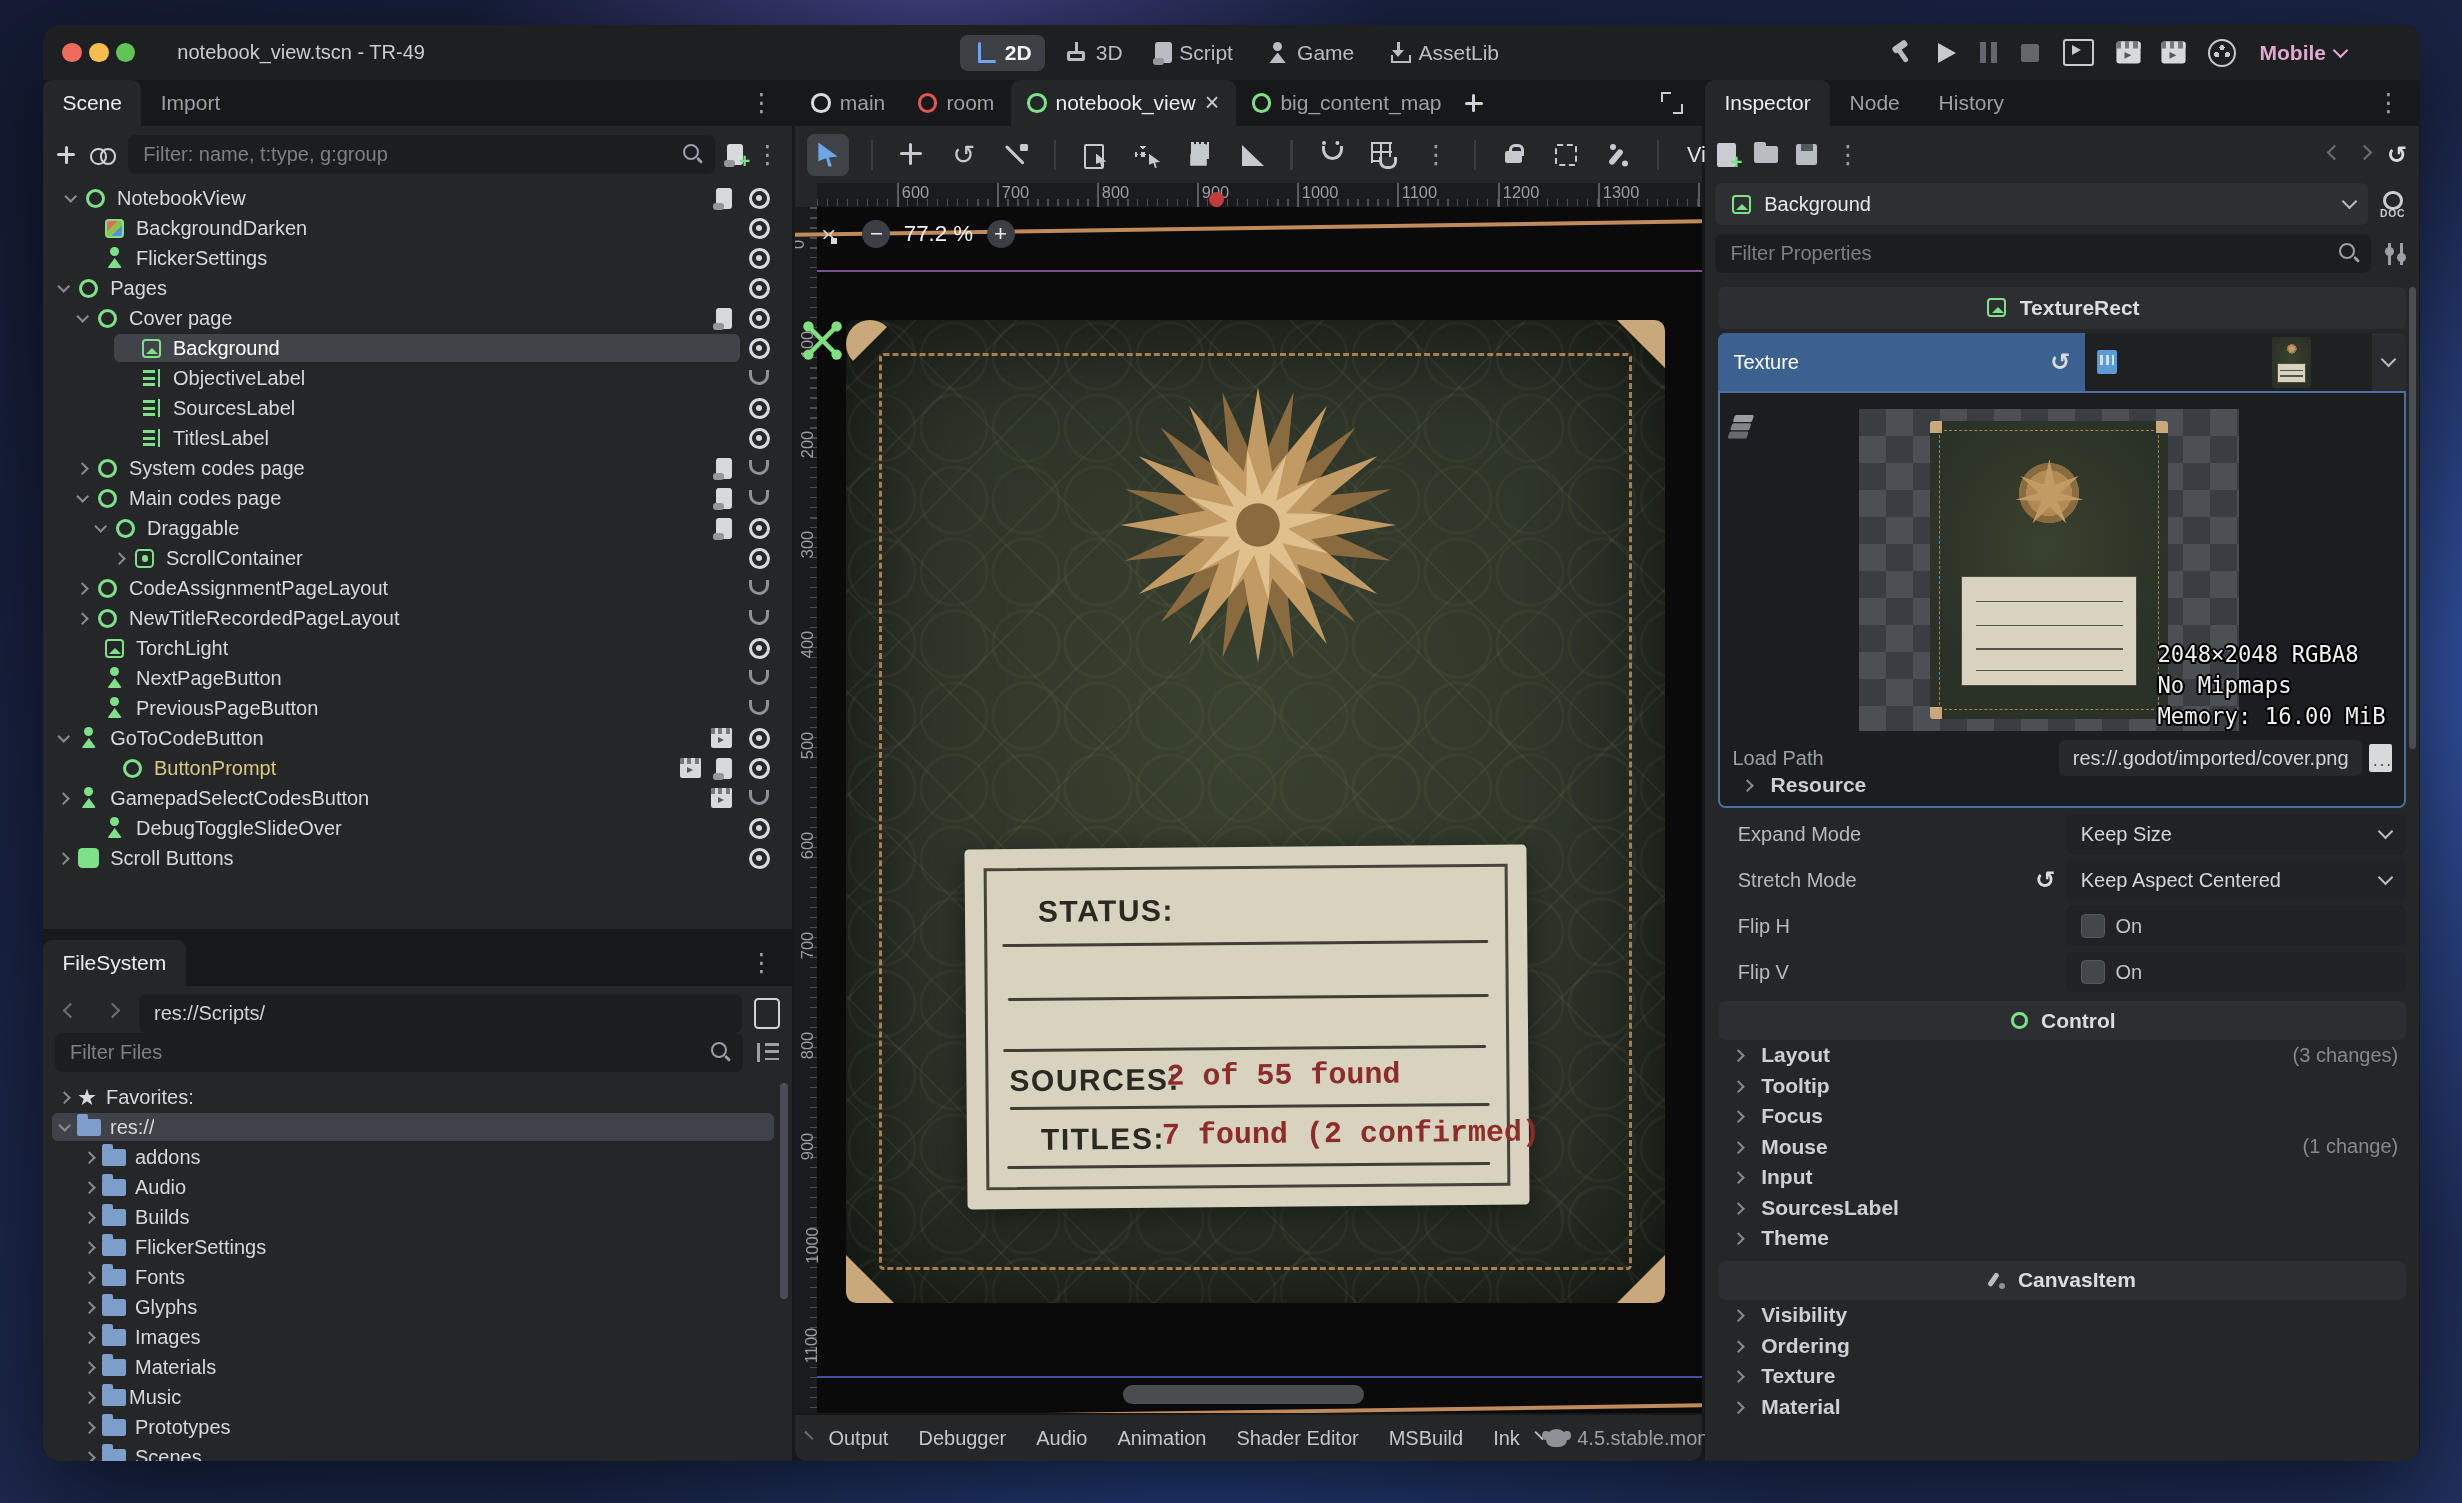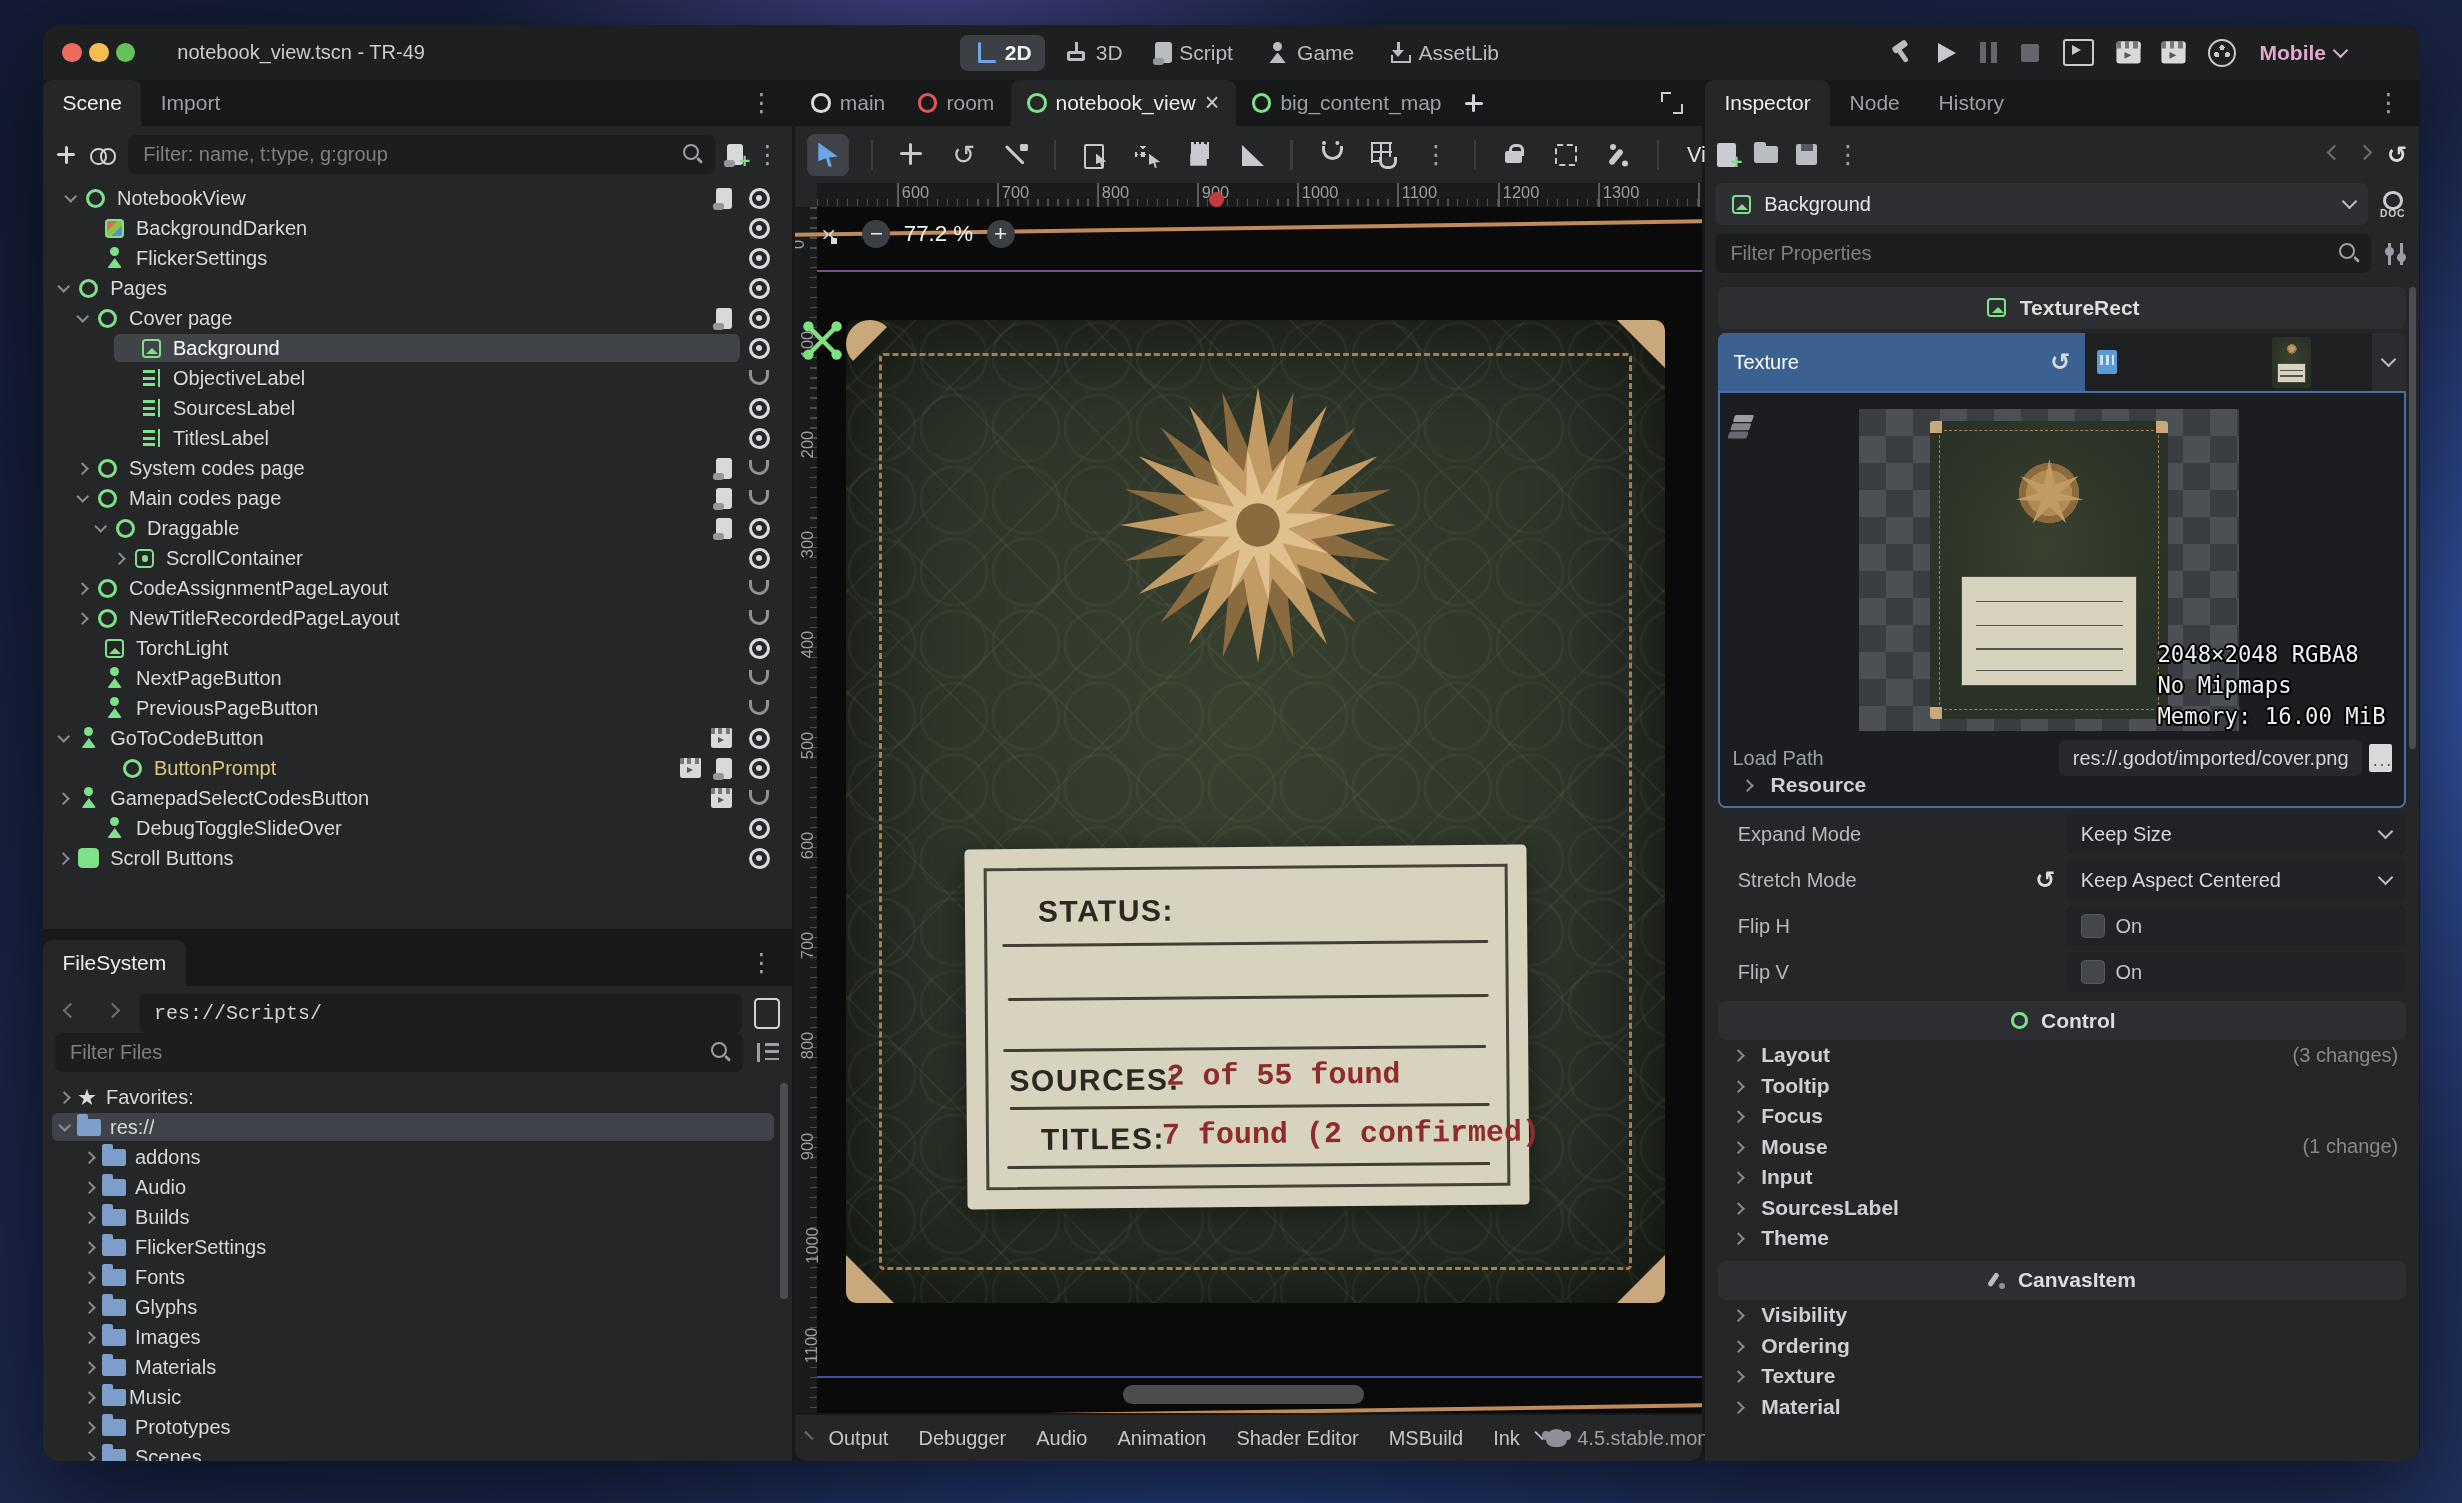--- a/index.html
+++ b/index.html
@@ -85,21 +85,21 @@
   .ni.scrollc::before{content:"";position:absolute;inset:3px;border:2.6px solid #7fe08a;border-radius:4.5px}
   .ni.scrollc::after{content:"";position:absolute;left:9.7px;top:9.7px;width:6.7px;height:6.7px;background:#7fe08a;border-radius:50%}
   .ni.grect::before{content:"";position:absolute;inset:2.2px;background:#7fe08a;border-radius:4.5px}
   .nlabel{color:#d6d8da;white-space:nowrap;overflow:hidden;text-overflow:ellipsis}
   .nlabel.warn{color:#d8ca7e}
   .bdg{margin-left:auto;display:flex;align-items:center;gap:15px}
   .trow.sel::before{content:"";position:absolute;left:calc(15px + var(--d)*18.6px);right:52px;top:0.7px;bottom:0.7px;background:#404449;border-radius:6px;z-index:0}
   .trow>*{z-index:1}
   
   .navbtn{width:30px;height:33px;display:flex;align-items:center;justify-content:center}
-  .pathfield{flex:1;height:39px;background:#1b1d1f;border:none;border-radius:7.4px;color:#cfd2d5;font-size:20px;padding:0 15px;outline:none;min-width:0;font-family:Liberation Mono, monospace}
+  .pathfield{flex:1;height:39px;background:#1b1d1f;border:none;border-radius:7.4px;color:#cfd2d5;font-size:20px;padding:0 15px;outline:none;min-width:0;font-family:Liberation Sans, sans-serif}
   .isplit{width:22.3px;height:27px;border:2.6px solid #cfd3d7;border-radius:4.5px;display:inline-block}
   .isort{width:25px;height:22.3px;position:relative;display:inline-block}
   .isort::before{content:"";position:absolute;left:10.4px;top:1.5px;width:13.4px;height:19.4px;background:repeating-linear-gradient(#9aa0a6 0 2.6px,transparent 2.6px 7.4px)}
   .isort::after{content:"";position:absolute;left:1.5px;top:1.5px;width:3px;height:19.4px;background:#9aa0a6}
   .frow{height:30px;display:flex;align-items:center;position:relative;padding-right:15px}
   .frow.sel::before{content:"";position:absolute;left:0;right:9px;top:0.7px;bottom:0.7px;background:#3f4349;border-radius:6px}
   .frow>*{z-index:1}
   
   .scenetab{height:46px;display:flex;align-items:center;gap:9px;padding:0 16.4px;color:#9aa0a5;font-size:21px;border-radius:9px 9px 0 0;white-space:nowrap}
   .scenetab.active{background:#242628;color:#eceded}

